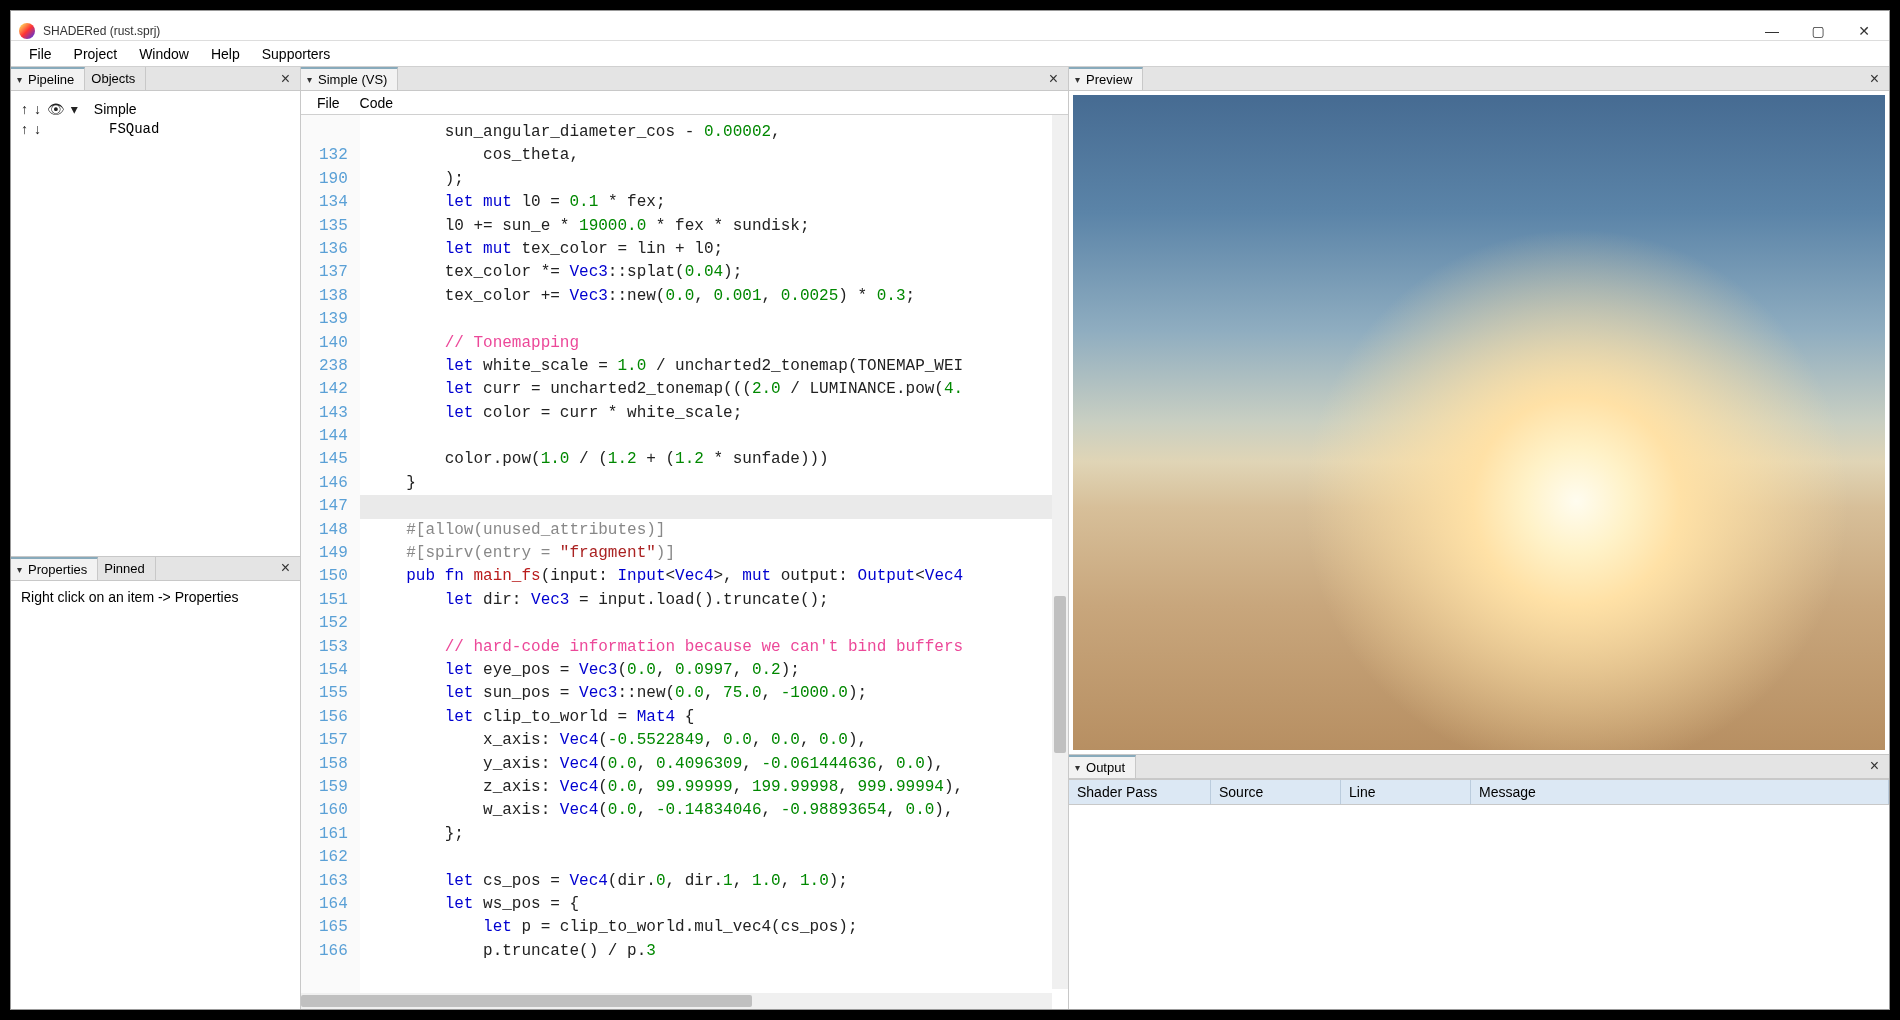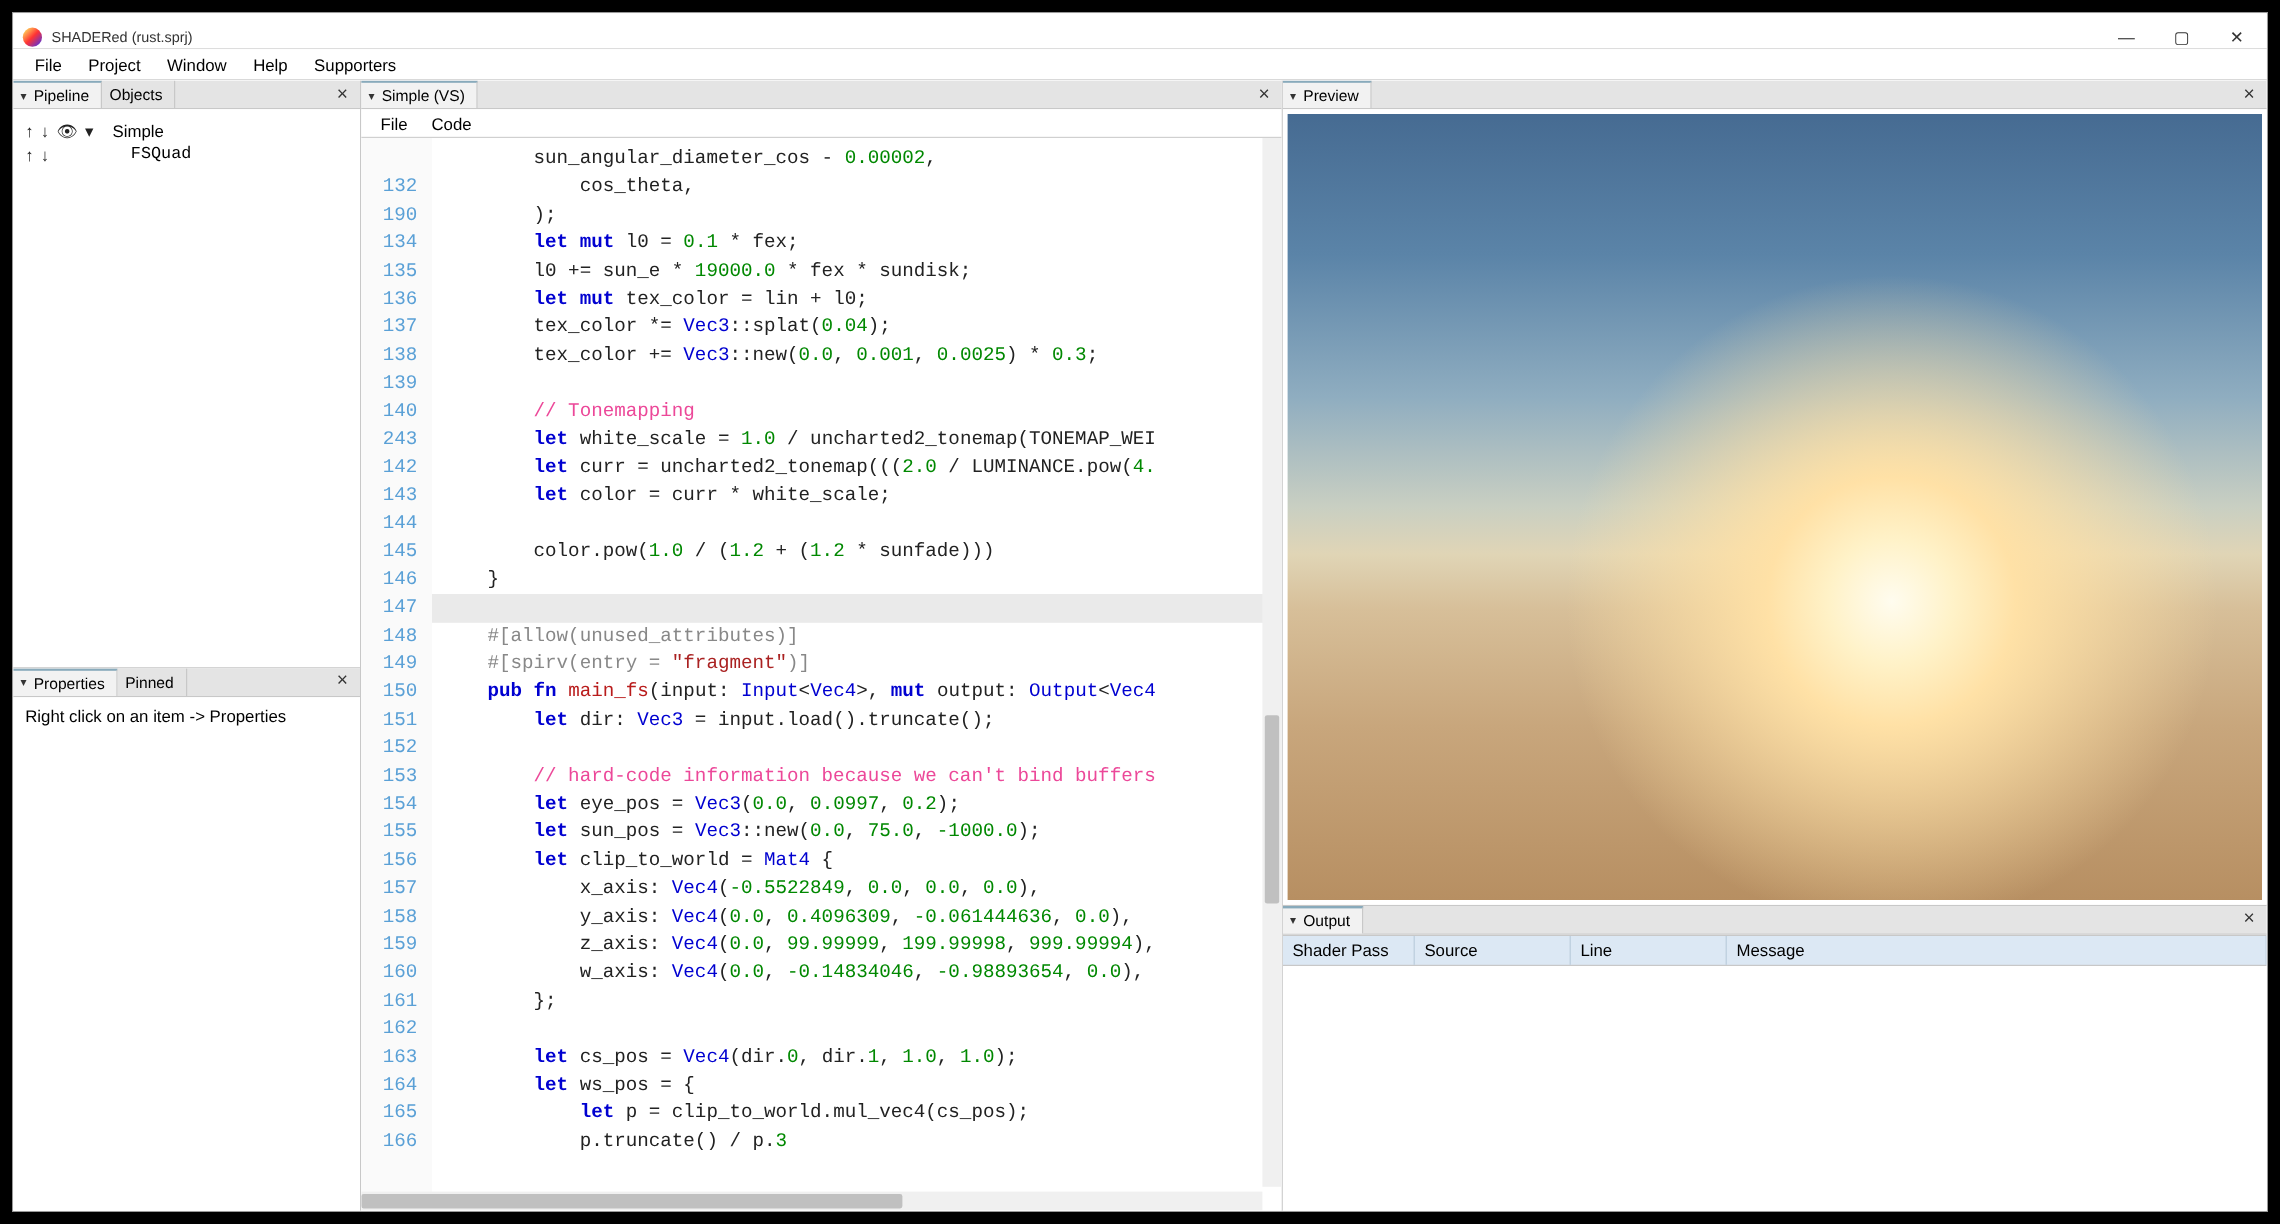--- a/index.html
+++ b/index.html
@@ -143,21 +143,21 @@
   }
   .gutter div { height: 23.4px; }
   .code-lines {
     padding: 6px 0 6px 8px;
     flex:1;
     overflow:hidden;
     white-space: pre;
     color: #222;
   }
   .code-lines div { height: 23.4px; }
-  .kw { color:#0000d0;font-weight:bold; }
+  .kw { color:#0000d0; }
   .type { color:#0000d0; }
   .num { color:#008800; }
   .str { color:#aa2222; }
   .cm { color:#ec4899; }
   .fnname { color:#b91c1c; }
   .attr { color:#888; }
   .vscroll {
     position:absolute; right:0; top:0; bottom:20px; width:16px;
     background:#f0f0f0;
   }
@@ -202,21 +202,21 @@
   }
   .output-header-row {
     display:flex; background:#dce8f4;
     border-top:1px solid #c8c8c8;
     border-bottom:1px solid #c8c8c8;
   }
   .output-col {
     padding:4px 8px; font-size:14px;
     border-right:1px solid #bcd;
   }
-  .output-col.c1{width:110px}
+  .output-col.c1{width:142px}
   .output-col.c2{width:130px}
   .output-col.c3{width:130px}
   .output-col.c4{flex:1}
 </style>
 </head>
 <body>
 
 <div class="window">
 
   <div class="titlebar">
@@ -307,21 +307,21 @@
             <div></div>
             <div>132</div>
             <div>190</div>
             <div>134</div>
             <div>135</div>
             <div>136</div>
             <div>137</div>
             <div>138</div>
             <div>139</div>
             <div>140</div>
-            <div>243</div>
+            <div>238</div>
             <div>142</div>
             <div>143</div>
             <div>144</div>
             <div>145</div>
             <div>146</div>
             <div>147</div>
             <div>148</div>
             <div>149</div>
             <div>150</div>
             <div>151</div>

